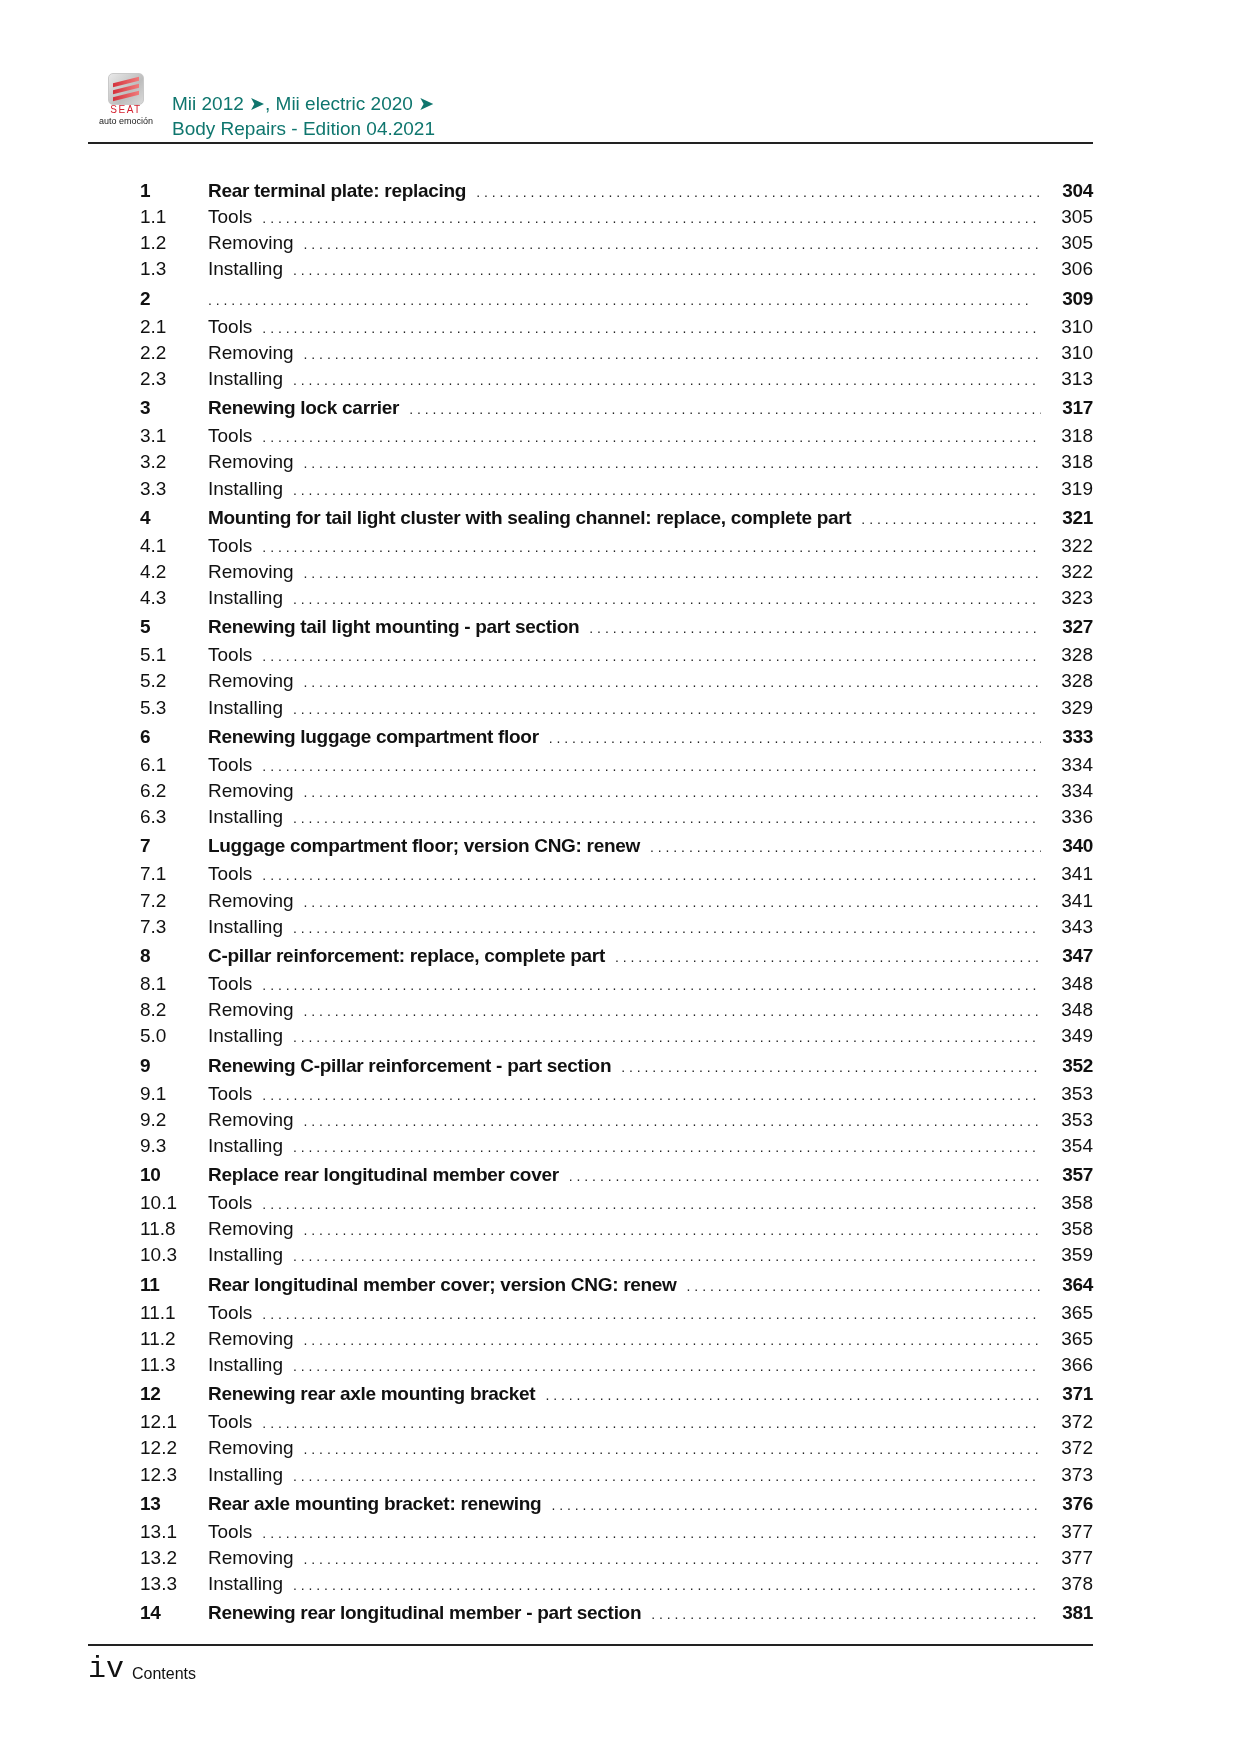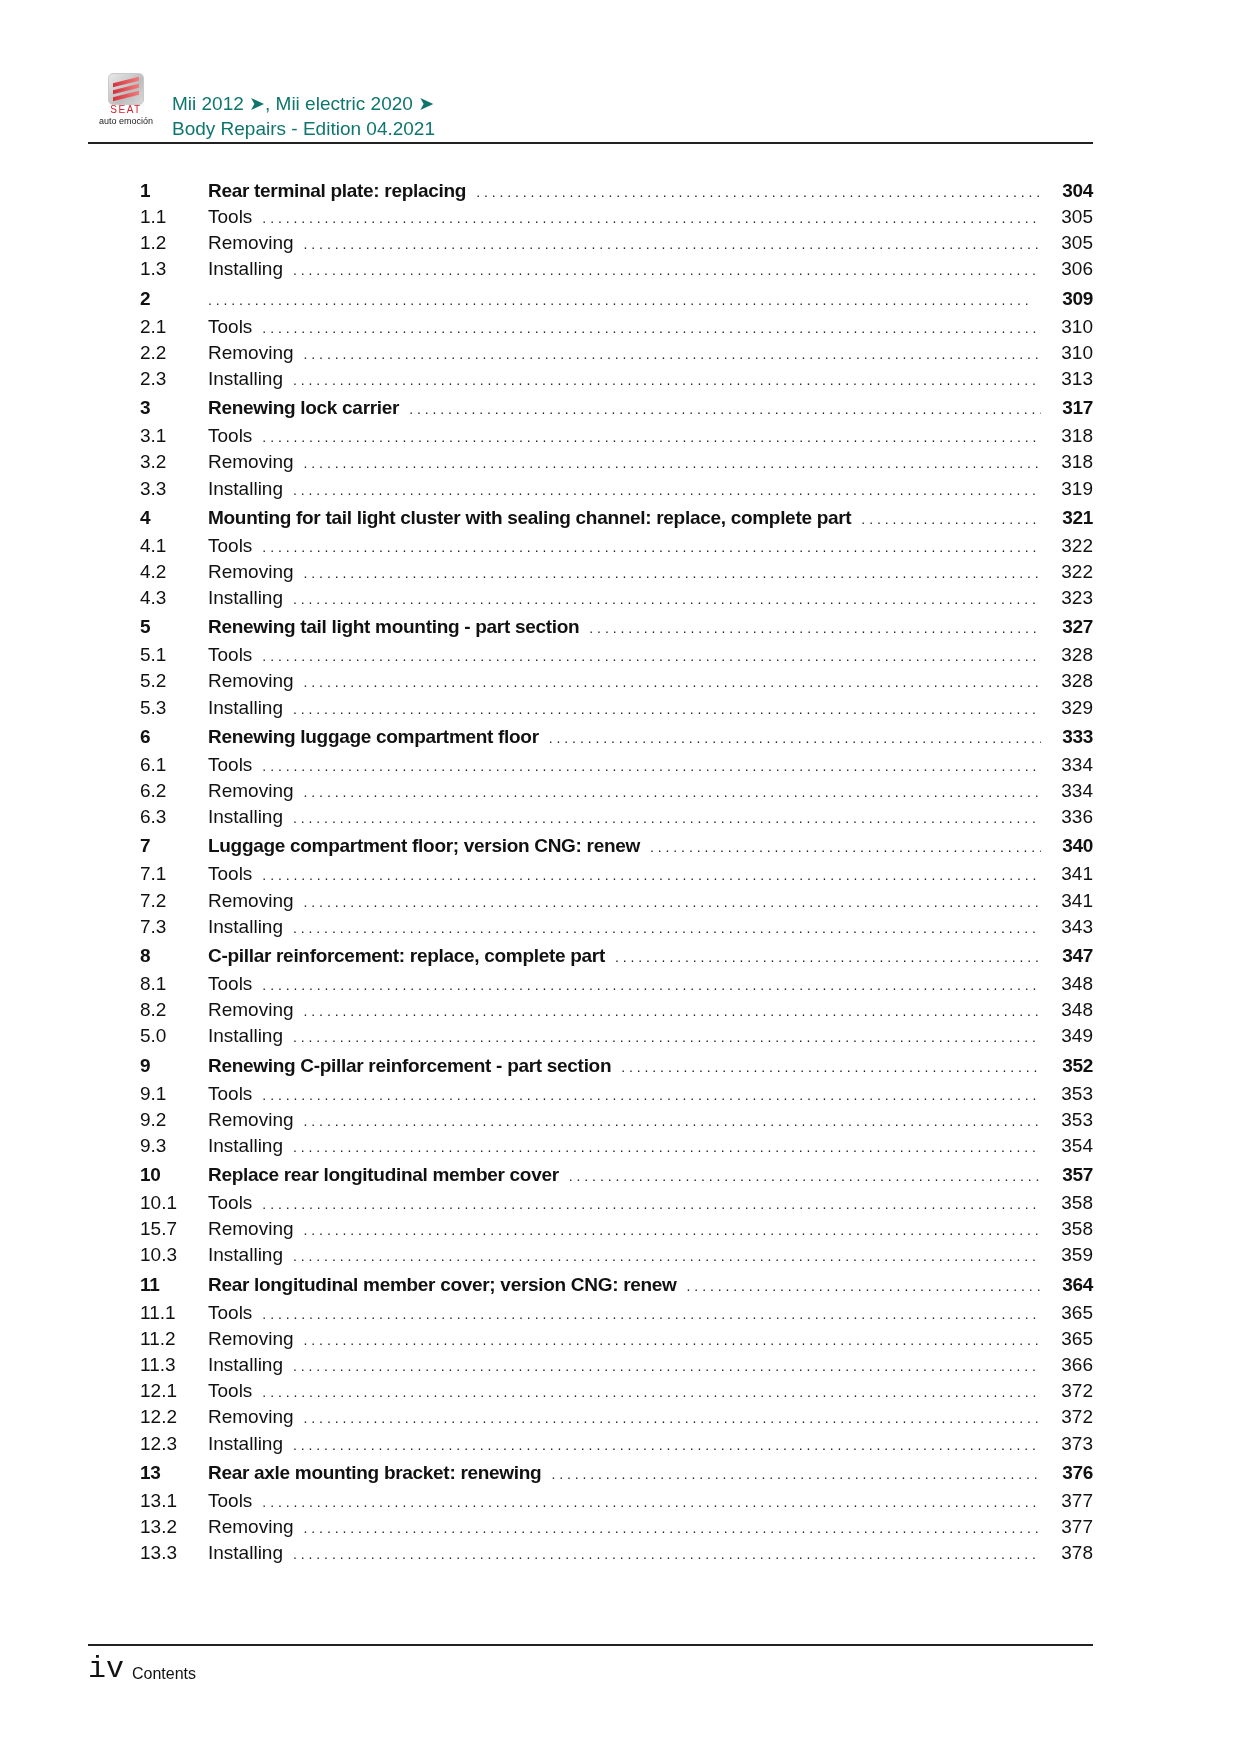--- a/index.html
+++ b/index.html
@@ -271,21 +271,21 @@
       <span class="leader"></span>
       <span class="page">357</span>
     </div>
     <div class="row sub">
       <span class="num">10.1</span>
       <span class="title">Tools</span>
       <span class="leader"></span>
       <span class="page">358</span>
     </div>
     <div class="row sub">
-      <span class="num">15.7</span>
+      <span class="num">11.8</span>
       <span class="title">Removing</span>
       <span class="leader"></span>
       <span class="page">358</span>
     </div>
     <div class="row sub">
       <span class="num">10.3</span>
       <span class="title">Installing</span>
       <span class="leader"></span>
       <span class="page">359</span>
     </div>
@@ -306,20 +306,26 @@
       <span class="title">Removing</span>
       <span class="leader"></span>
       <span class="page">365</span>
     </div>
     <div class="row sub">
       <span class="num">11.3</span>
       <span class="title">Installing</span>
       <span class="leader"></span>
       <span class="page">366</span>
     </div>
+    <div class="row sec">
+      <span class="num">12</span>
+      <span class="title">Renewing rear axle mounting bracket</span>
+      <span class="leader"></span>
+      <span class="page">371</span>
+    </div>
     <div class="row sub">
       <span class="num">12.1</span>
       <span class="title">Tools</span>
       <span class="leader"></span>
       <span class="page">372</span>
     </div>
     <div class="row sub">
       <span class="num">12.2</span>
       <span class="title">Removing</span>
       <span class="leader"></span>
@@ -347,18 +353,24 @@
       <span class="num">13.2</span>
       <span class="title">Removing</span>
       <span class="leader"></span>
       <span class="page">377</span>
     </div>
     <div class="row sub">
       <span class="num">13.3</span>
       <span class="title">Installing</span>
       <span class="leader"></span>
       <span class="page">378</span>
+    </div>
+    <div class="row sec">
+      <span class="num">14</span>
+      <span class="title">Renewing rear longitudinal member - part section</span>
+      <span class="leader"></span>
+      <span class="page">381</span>
     </div>
   </div>
 
 <div class="ftr-rule"></div>
 <div class="ftr-num">iv</div>
 <div class="ftr-label">Contents</div>
 
 </body></html>

